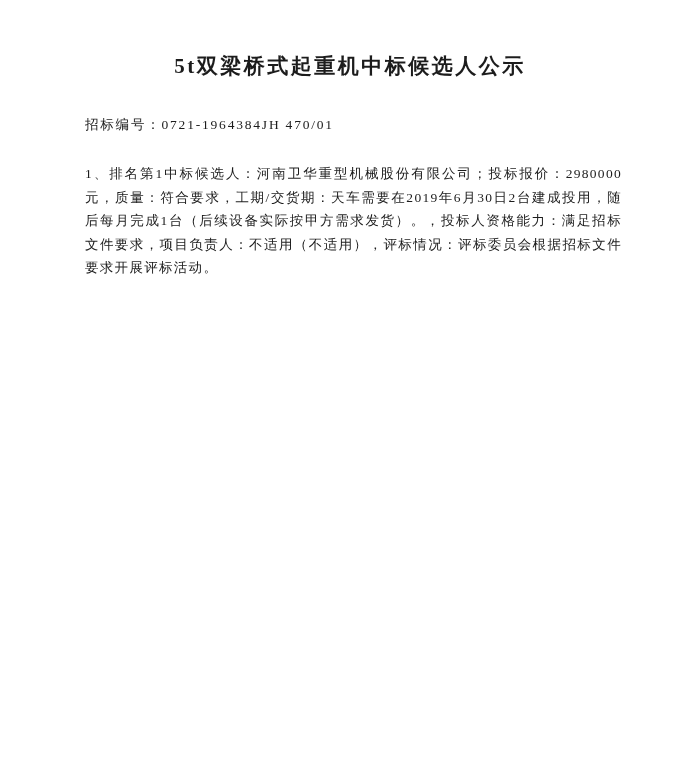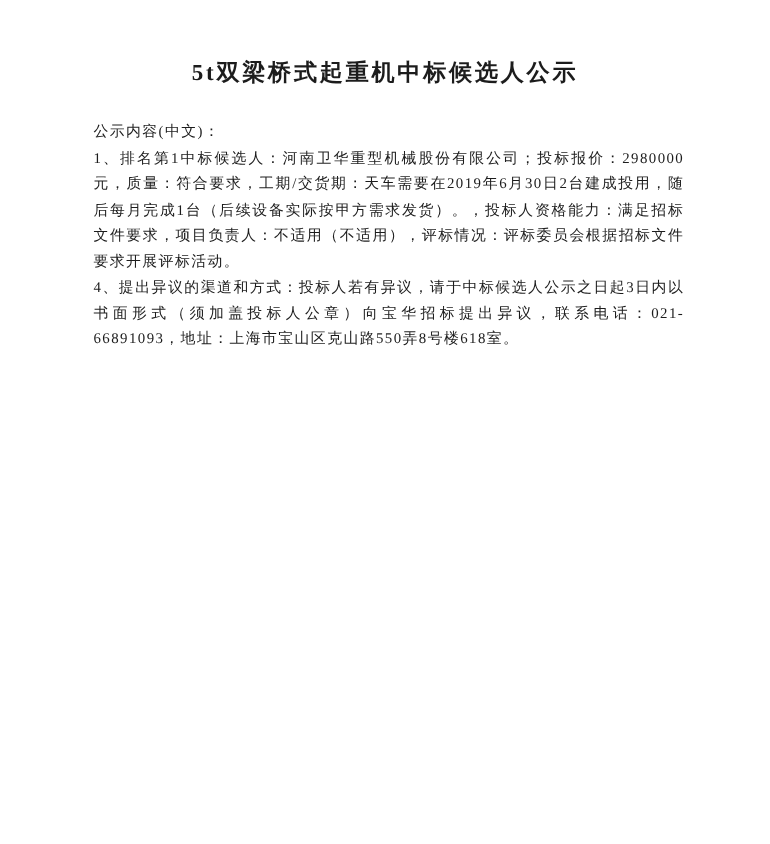--- a/index.html
+++ b/index.html
@@ -58,26 +58,27 @@
     white-space:nowrap;
   }
 </style>
 </head>
 <body>
 
 <div class="page">
 
   <h1 class="doc-title">5t双梁桥式起重机中标候选人公示</h1>
 
+  <div class="meta-line">
+    <span>招标编号：</span><span>0721-1964384JH 470/01</span>
+  </div>
 
 
   <div class="content">
-    <p>公示内容(中文)：</p>
     <p>1、排名第1中标候选人：河南卫华重型机械股份有限公司；投标报价：2980000元，质量：符合要求，工期/交货期：天车需要在2019年6月30日2台建成投用，随后每月完成1台（后续设备实际按甲方需求发货）。，投标人资格能力：满足招标文件要求，项目负责人：不适用（不适用），评标情况：评标委员会根据招标文件要求开展评标活动。</p>
-    <p>4、提出异议的渠道和方式：投标人若有异议，请于中标候选人公示之日起3日内以书面形式（须加盖投标人公章）向宝华招标提出异议，联系电话：021-66891093，地址：上海市宝山区克山路550弄8号楼618室。</p>
   </div>
 
   <div class="seal-label">招标机构签章位置</div>
 
   <div class="seal-wrap">
     <svg width="130" height="130" viewBox="0 0 120 120">
       <defs>
         <path id="sealArc" d="M 30.3,89.7 A 42,42 0 0 1 60,18 A 42,42 0 0 1 89.7,89.7" fill="none"></path>
       </defs>
       <circle cx="60" cy="60" r="55" fill="none" stroke="#dd5c5c" stroke-width="3.6"></circle>

